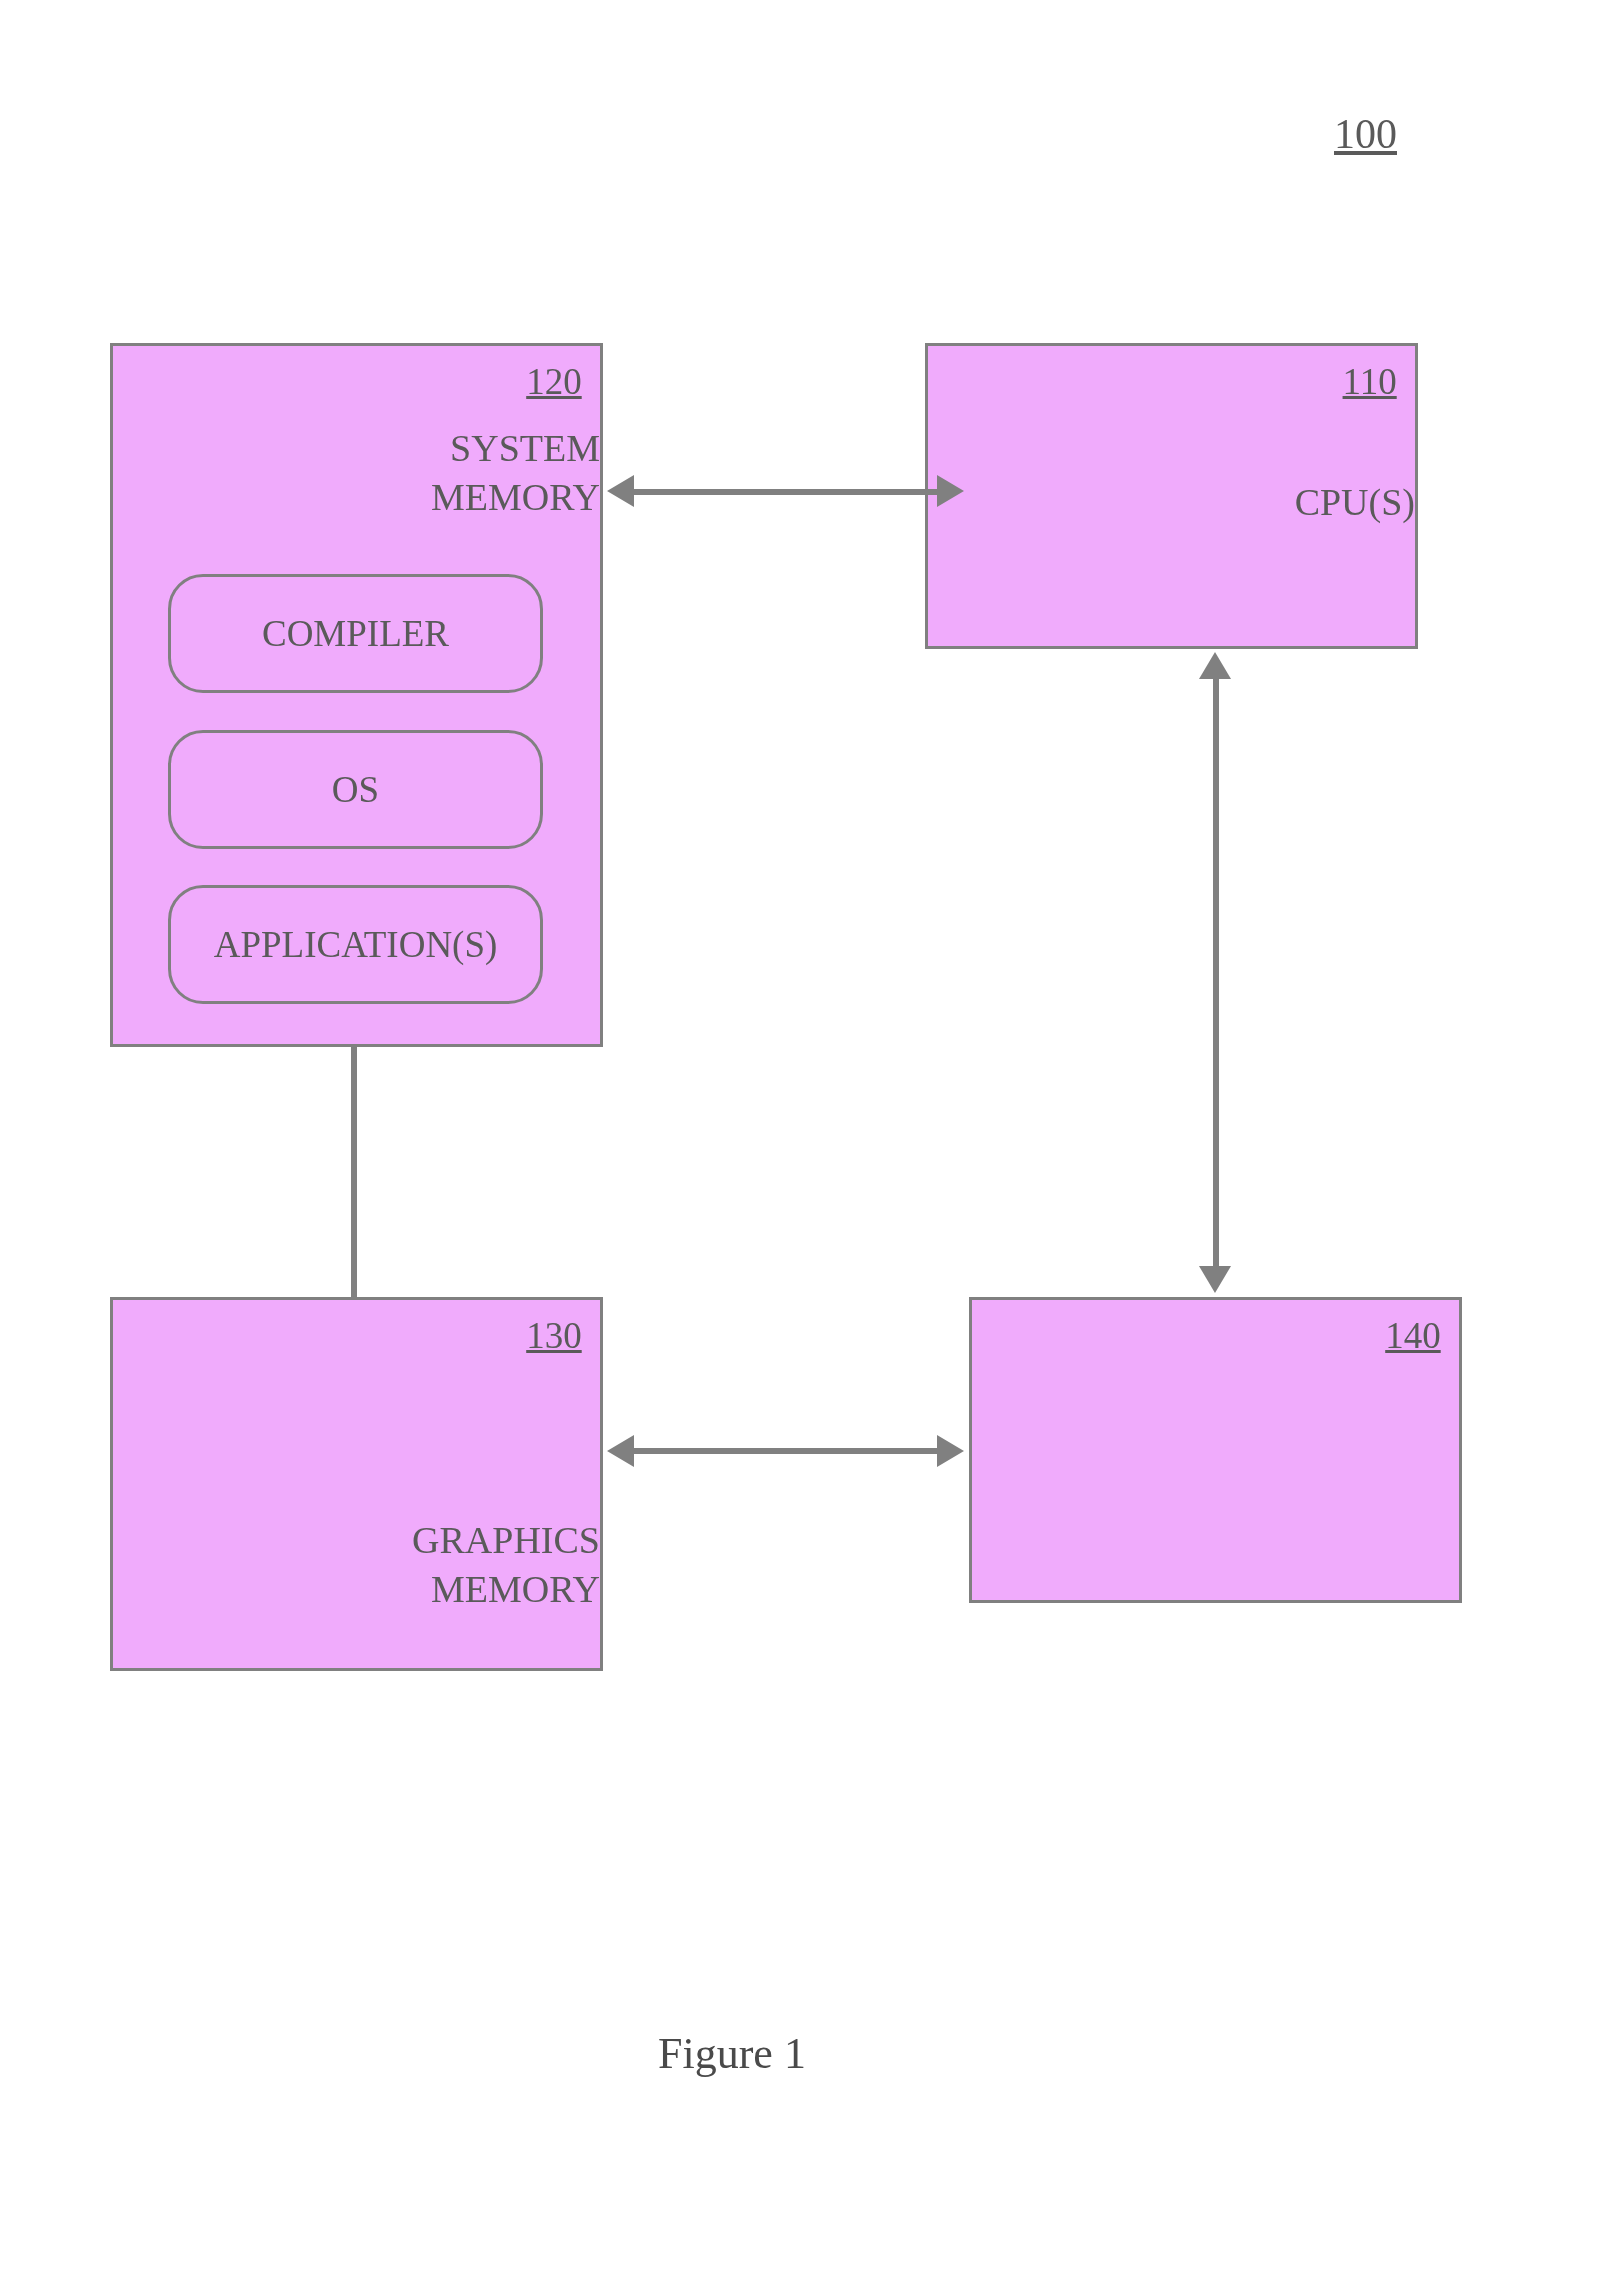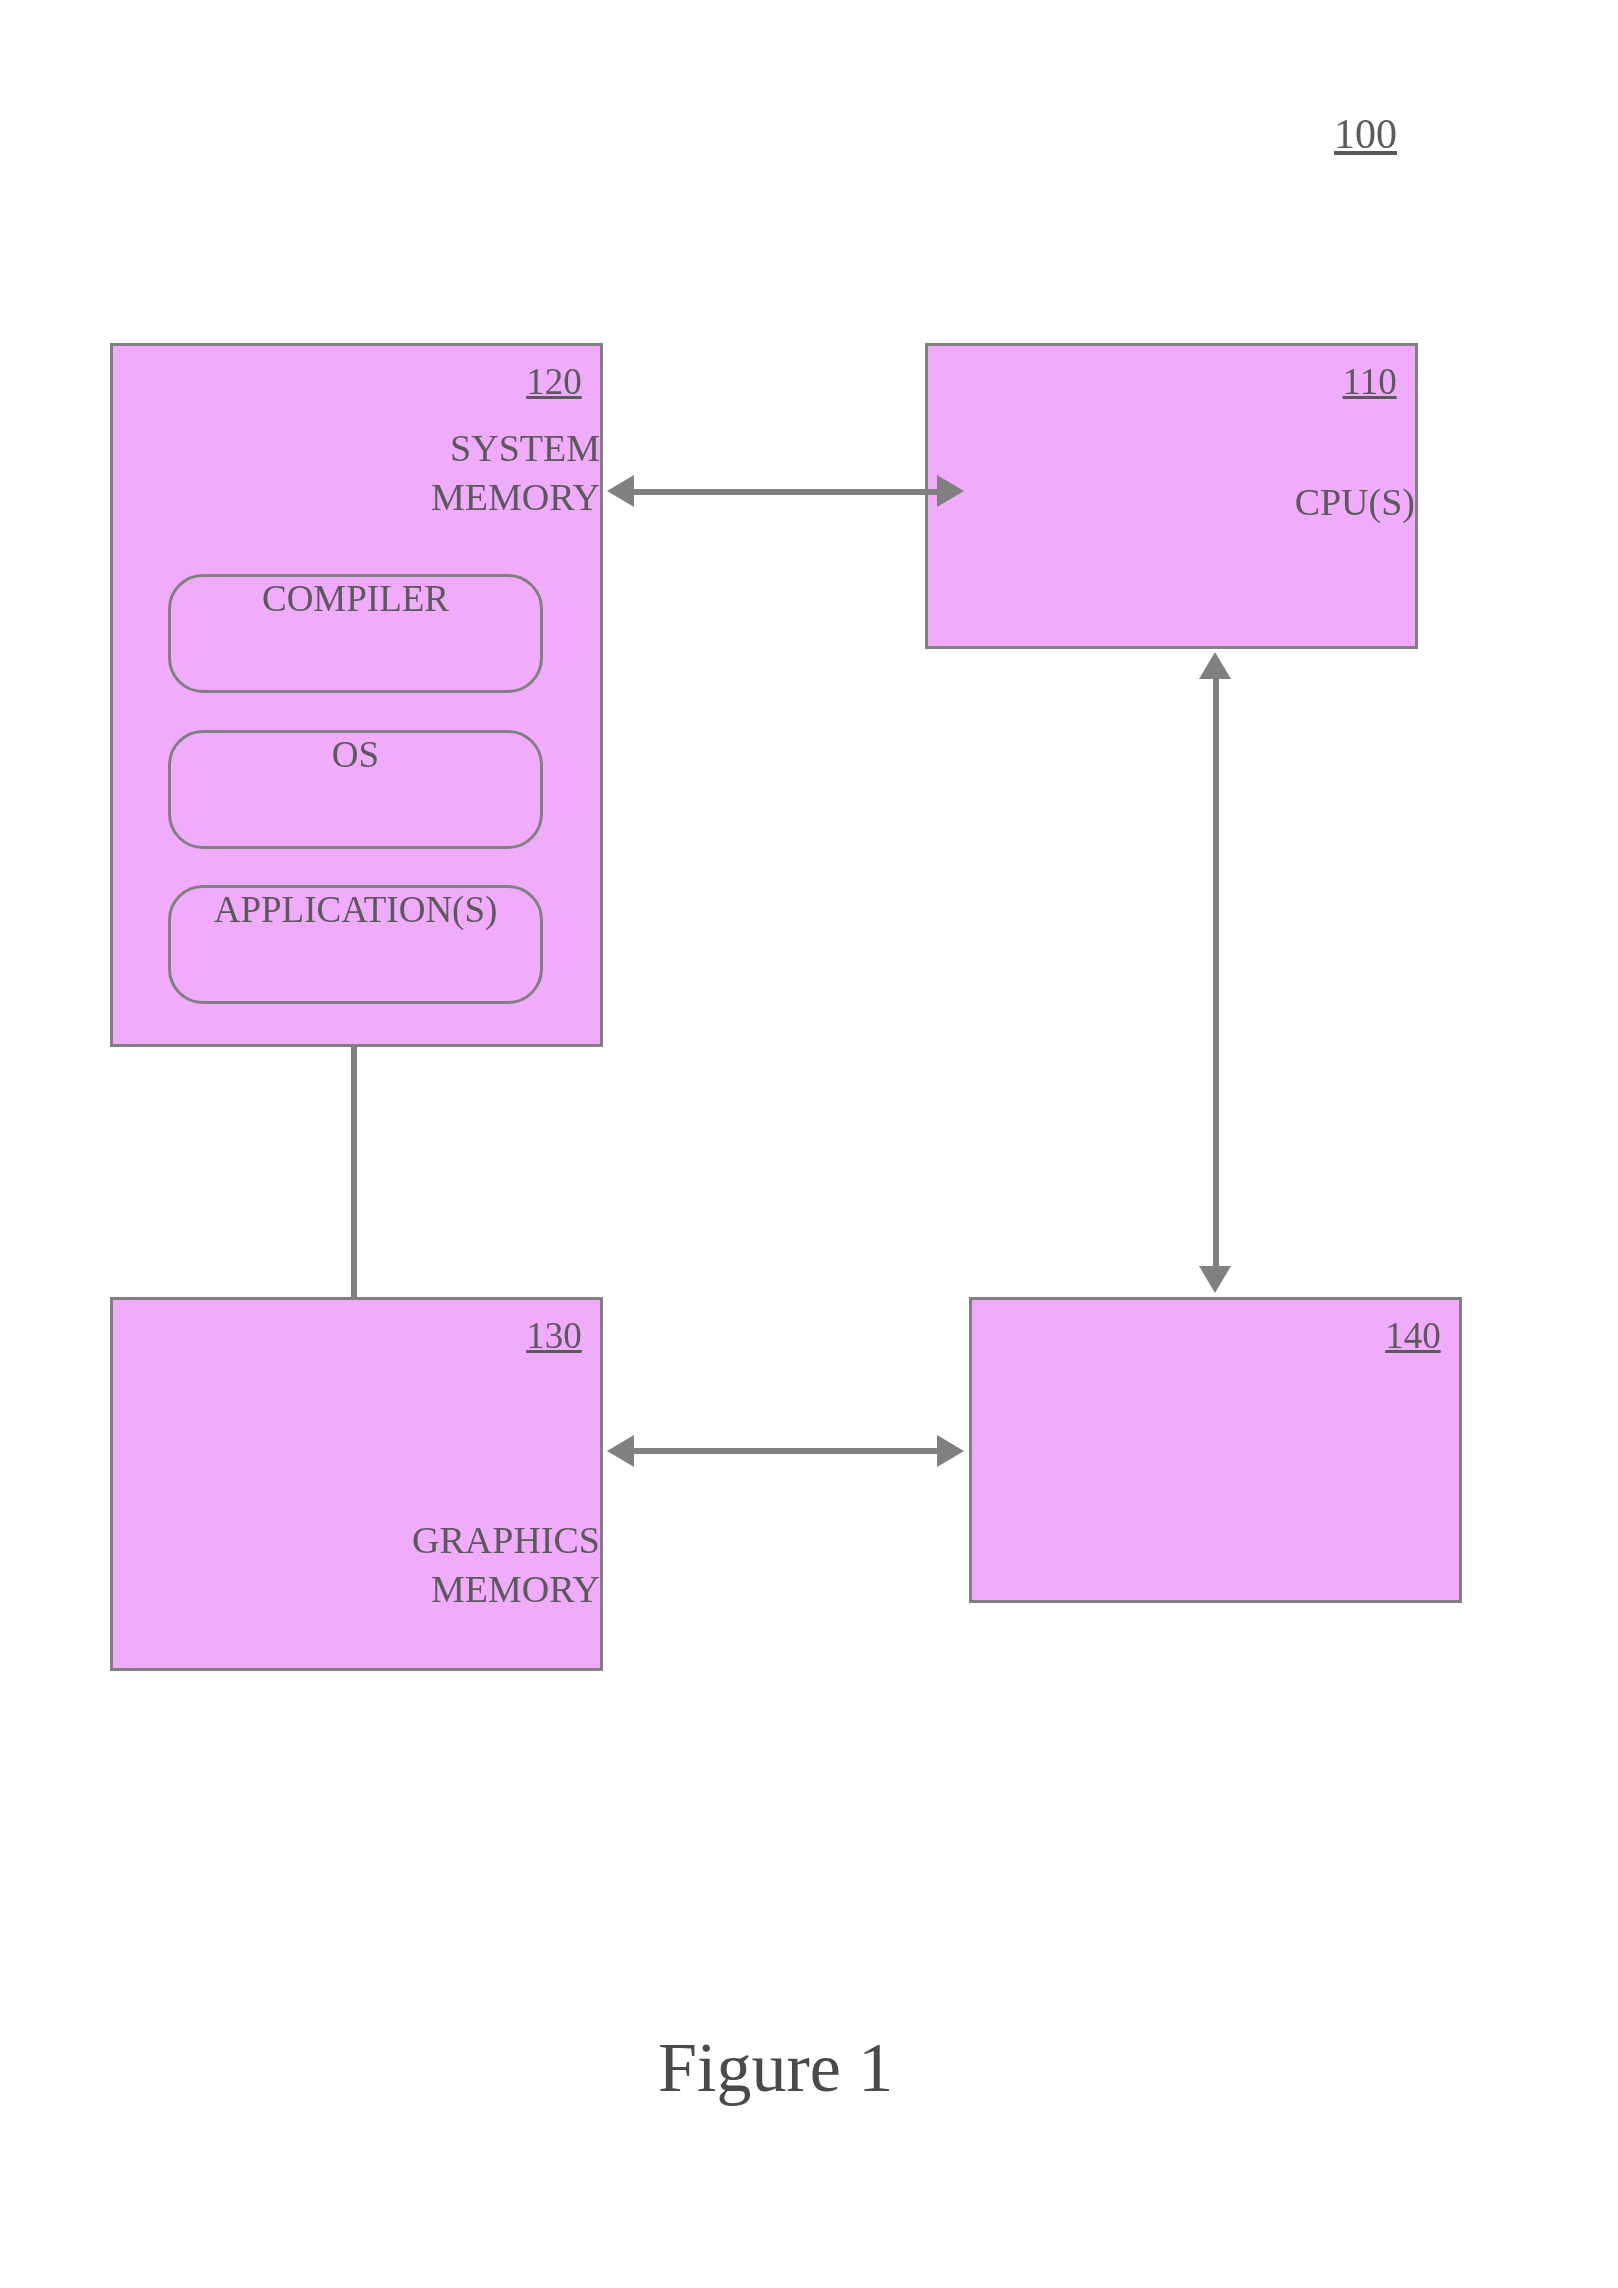--- a/index.html
+++ b/index.html
@@ -27,32 +27,32 @@
       position: absolute;
       text-align: right;
       font-size: 38px;
       line-height: 1.3;
     }
     .pill {
       position: absolute;
       border: 3.7px solid #808080;
       border-radius: 35px;
       display: flex;
-      align-items: flex-start;
+      align-items: center;
       justify-content: center;
       font-size: 37px;
     }
     .figure-ref {
       position: absolute;
       text-decoration: underline;
       font-size: 42px;
     }
     .figure-label {
       position: absolute;
-      font-size: 70px;
+      font-size: 44px;
       color: #4a4a4a;
     }
     .connector {
       position: absolute;
       background: #808080;
     }
     .arrowhead {
       position: absolute;
       width: 0;
       height: 0;

